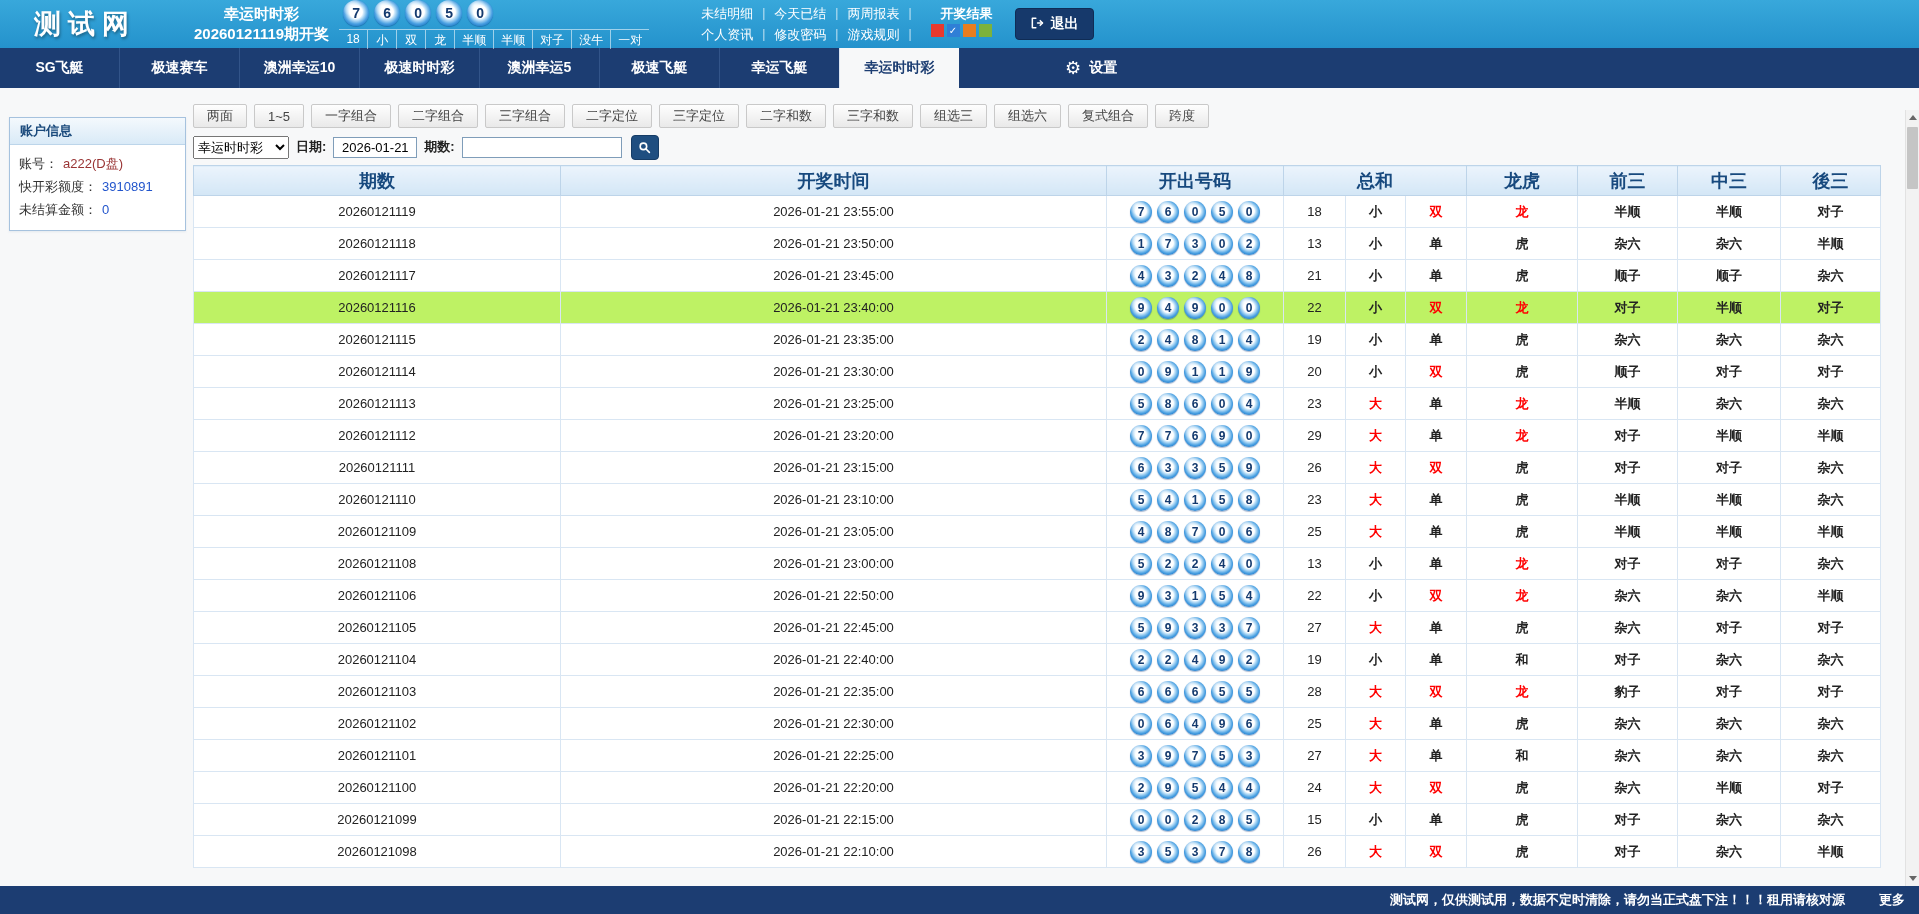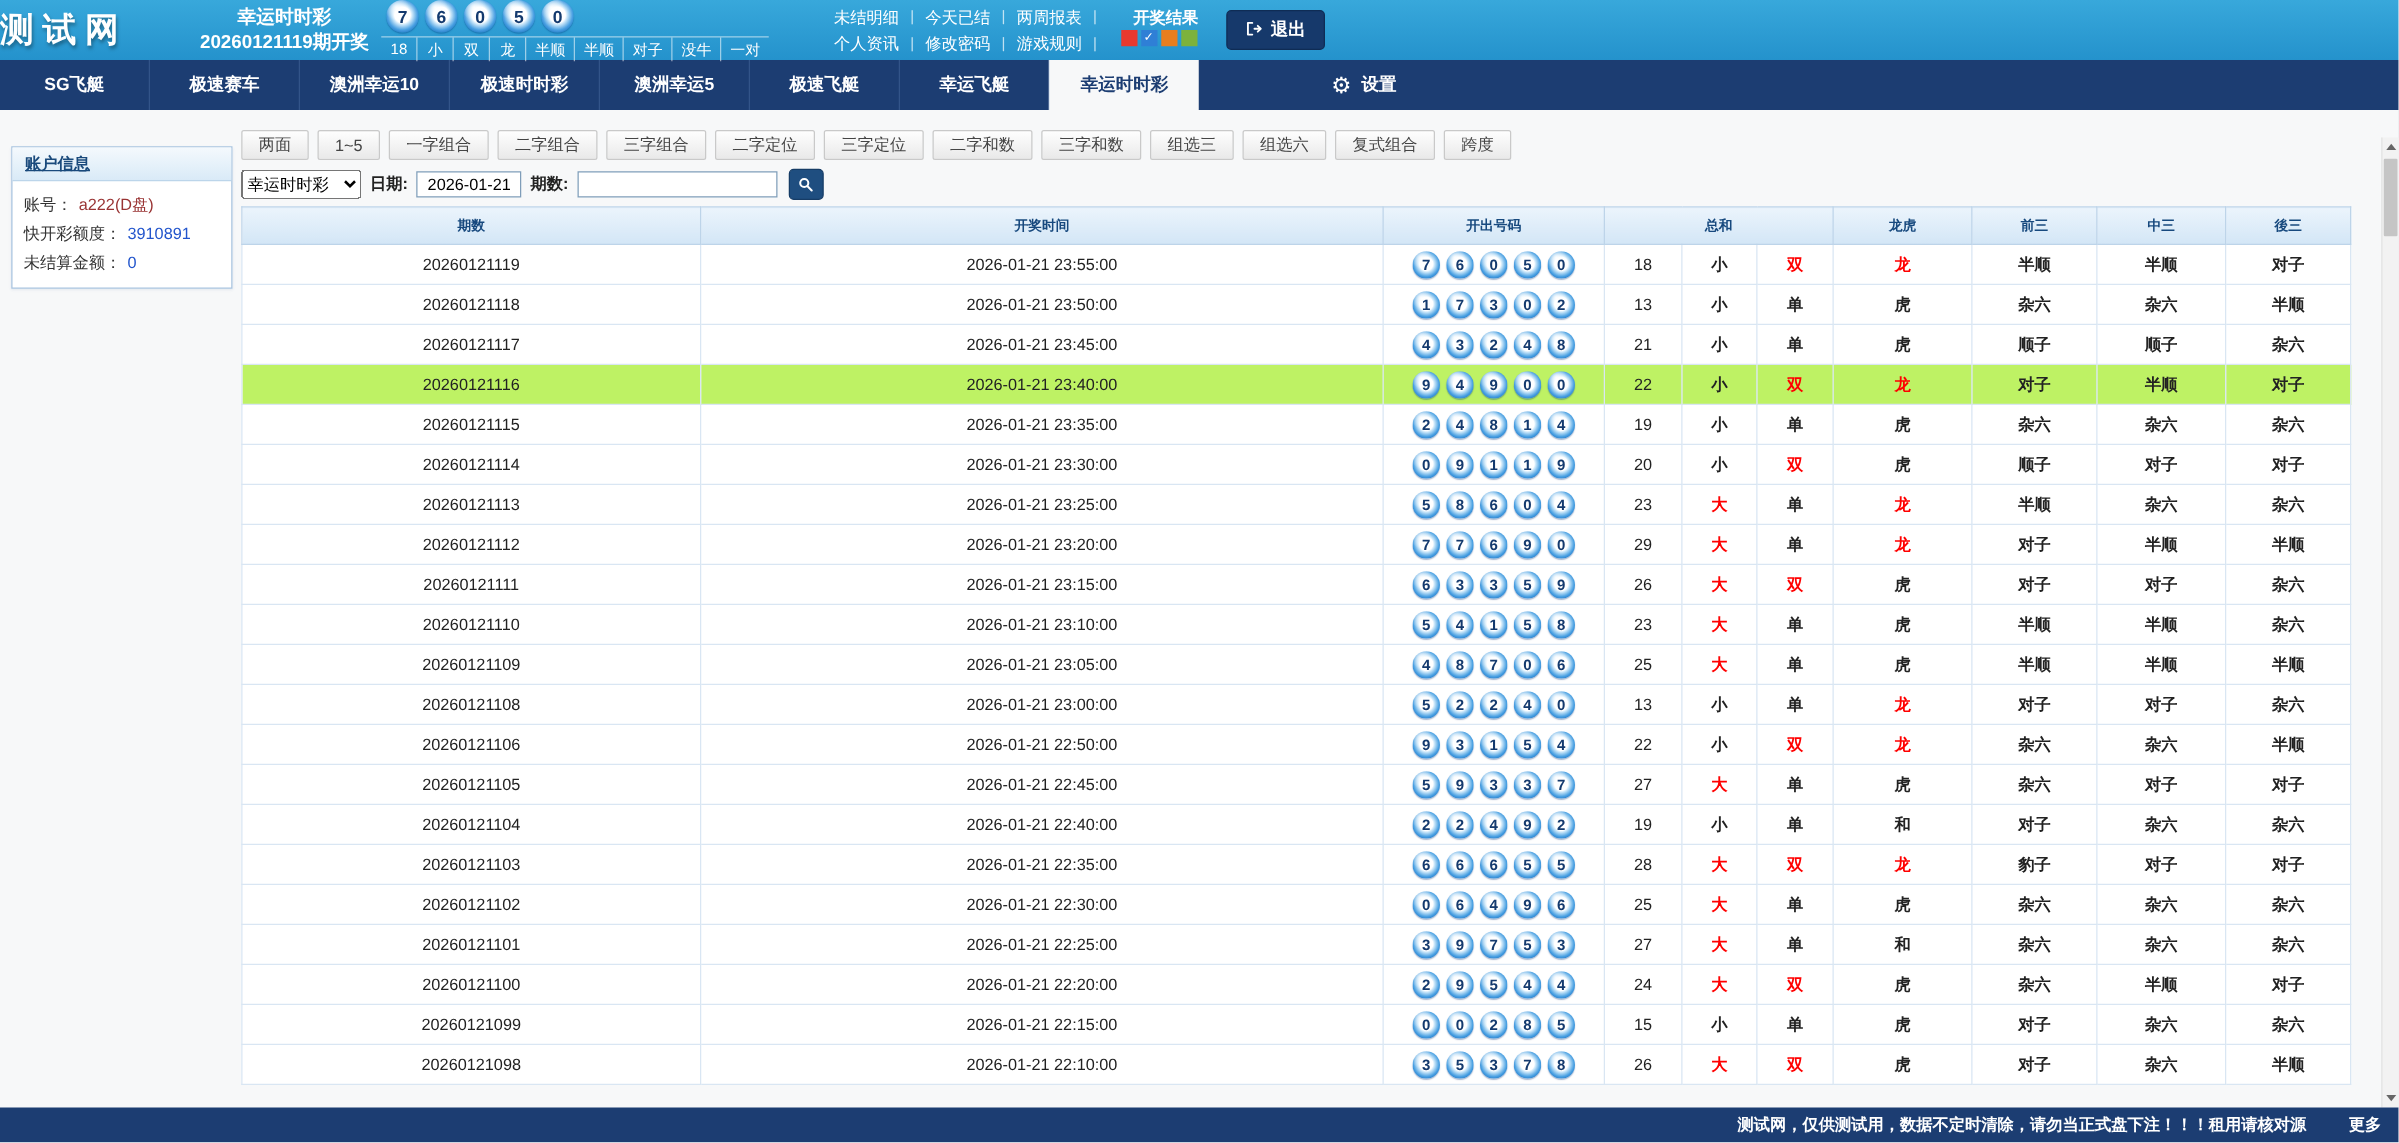--- a/index.html
+++ b/index.html
@@ -1,21 +1,21 @@
 <!DOCTYPE html>
 <html><head>
 <meta charset="utf-8">
 <style>
   html,body{margin:0;padding:0;background:#dfe3e8;}
   .screen{position:relative;width:1919px;height:914px;overflow:hidden;background:#f7f8f9;
           font-family:"Liberation Sans","DejaVu Sans",sans-serif;-webkit-font-smoothing:antialiased;}
 
   
   .topbar{height:48px;background:linear-gradient(#38a8db,#2492cc);display:flex;align-items:center;color:#fff;}
-  .logo{font-size:27px;font-weight:bold;letter-spacing:7px;white-space:nowrap;
+  .logo{margin-left:34px;font-size:27px;font-weight:bold;letter-spacing:7px;white-space:nowrap;
         text-shadow:1px 2px 3px rgba(0,0,0,.35);}
   .draw-info{margin-left:58px;text-align:center;font-weight:bold;font-size:15px;line-height:20px;white-space:nowrap;}
   .balls-block{margin-left:10px;display:flex;flex-direction:column;}
   .hballs{display:flex;gap:5px;padding:0 4px 3px 4px;}
   .tags-row{display:flex;border-top:1px solid rgba(255,255,255,.55);}
   .tag{min-width:14px;padding:2px 7px 0 7px;text-align:center;font-size:12px;border-right:1px solid rgba(255,255,255,.55);white-space:nowrap;}
   .tag:last-child{border-right:none;}
   .links-block{margin-left:52px;font-size:13px;line-height:21px;white-space:nowrap;}
   .link-row{display:flex;align-items:flex-start;}
   .link{color:#fff;text-decoration:none;cursor:pointer;}
@@ -35,41 +35,41 @@
   .tab:first-child{border-left:none;}
   .tab.active{background:#f7f8f9;color:#1c3d72;}
   .settings{margin-left:106px;display:flex;align-items:center;gap:8px;font-size:14px;font-weight:bold;cursor:pointer;}
   .gear{font-size:18px;line-height:18px;}
 
   
   .content{display:flex;height:798px;}
   .sidebar{width:193px;box-sizing:border-box;padding:29px 7px 0 9px;flex:none;}
   .panel{border:1px solid #a6c2de;background:#fff;margin-bottom:10px;box-shadow:0 1px 2px rgba(120,150,180,.15);}
   .panel-h{height:26px;line-height:26px;padding-left:10px;font-size:13px;font-weight:bold;color:#1a4a7c;
-           background:linear-gradient(#f4f9fd,#d9eaf7);text-decoration:underline;}
+           background:linear-gradient(#f4f9fd,#d9eaf7);}
   .panel-h.plink{cursor:pointer;}
   .acct-body{border-top:1px solid #bcd5ea;padding:7px 9px 9px 9px;font-size:13px;}
   .acct-row{line-height:23px;color:#333;white-space:nowrap;}
   .acct-row .val{margin-left:5px;}
 
   .main{flex:1;padding-top:16px;}
   .submenu{display:flex;gap:7px;height:24px;margin-bottom:6px;}
   .sbtn{padding:0 13px;display:flex;align-items:center;font-size:13px;color:#444;
         background:linear-gradient(#fefefe,#e9e9e9);border:1px solid #c9c9c9;border-radius:2px;cursor:pointer;white-space:nowrap;}
 
   .filter{display:flex;align-items:center;gap:7px;height:26px;margin-bottom:5px;}
   .game-select{width:96px;height:23px;font-size:13px;font-family:inherit;}
   .flabel{font-size:13px;font-weight:bold;color:#222;}
   .date-input{width:82px;height:19px;border:1px solid #7f9db9;font-size:13px;text-align:center;padding:0;font-family:inherit;}
   .issue-input{width:150px;height:19px;border:1px solid #7f9db9;font-size:13px;padding:0 4px;font-family:inherit;}
   .search-btn{width:26px;height:23px;background:#1f4e80;border:1px solid #163c66;border-radius:4px;
         display:flex;align-items:center;justify-content:center;cursor:pointer;margin-left:2px;}
 
   table{border-collapse:collapse;width:1687px;table-layout:fixed;background:#fff;}
-  th{height:27px;background:linear-gradient(#ebf4fc,#d3e6f6);color:#17497e;font-size:11px;font-weight:bold;
+  th{height:27px;background:linear-gradient(#ebf4fc,#d3e6f6);color:#17497e;font-size:18px;font-weight:bold;
      border:1px solid #bdd4e9;}
   td{height:31px;border:1px solid #d9e6f3;text-align:center;font-size:13px;color:#222;padding:0;}
   tr.hl td{background:#bef264;}
   td.bold{font-weight:bold;}
   td.red{color:#ff0000;}
   .balls-group{display:flex;justify-content:center;gap:5px;}
 
   .ball{width:22px;height:22px;border-radius:50%;display:flex;align-items:center;justify-content:center;
         font-size:12px;font-weight:bold;color:#143a6e;flex:none;
         background:radial-gradient(circle at 32% 24%,rgba(255,255,255,.95),rgba(255,255,255,0) 38%),

